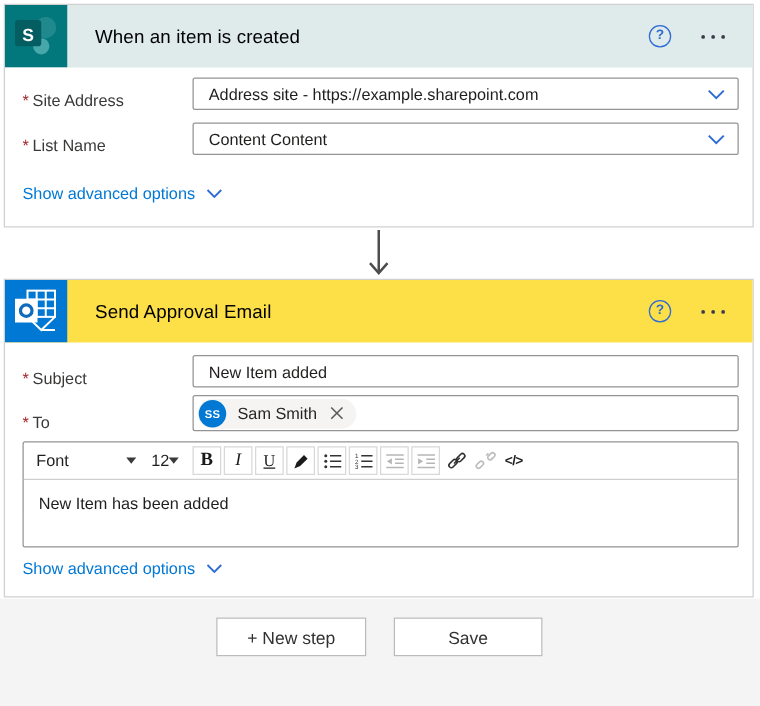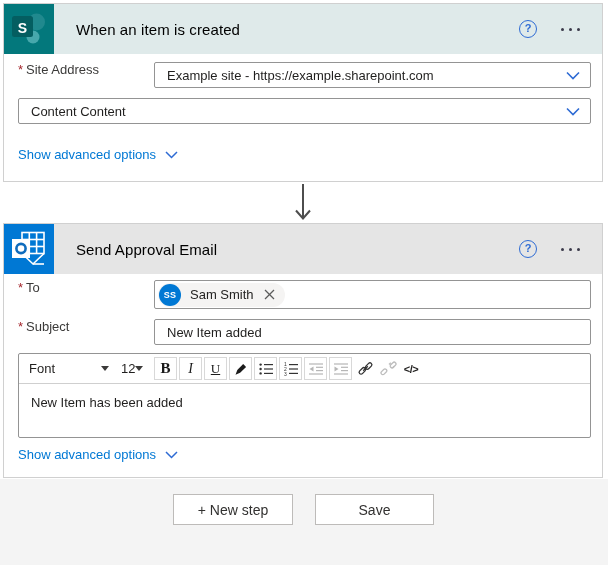--- a/index.html
+++ b/index.html
@@ -6,32 +6,32 @@
   html,body { width:608px; height:565px; background:#ffffff; font-family:"Liberation Sans","DejaVu Sans",sans-serif; }
   #canvas { position:relative; width:608px; height:565px; background:#ffffff; overflow:hidden; }
   .gray-band { position:absolute; left:0; top:479px; width:608px; height:86px; background:#f4f4f4; }
 
   .card { position:absolute; left:3px; width:600px; background:#ffffff; border:1px solid #d0d0d0; }
   #trigger-card { top:3px; height:179px; }
   #action-card { top:223px; height:255px; }
 
   .card-header { height:50px; display:flex; align-items:center; }
   .hdr-teal { background:#dfeaea; }
-  .hdr-blue { background:#e5e5e5; }
+  .hdr-blue { background:#fde047; }
   .connector-icon { width:50px; height:50px; flex:0 0 50px; }
   .card-title { margin-left:22px; font-size:15px; color:#29282
 7; letter-spacing:.1px; }
   .header-actions { margin-left:auto; display:flex; align-items:center; gap:24px; margin-right:22px; }
   .help-icon { width:18px; height:18px; border:1.4px solid #2e6bd4; border-radius:50%; color:#2e6bd4;
     font-size:11px; line-height:15px; text-align:center; font-weight:bold; cursor:pointer; }
   .more-icon { display:flex; gap:5px; cursor:pointer; padding:4px 0; }
   .more-icon i { width:3px; height:3px; background:#3b3a4a; border-radius:50%; display:block; }
 
   .card-body { position:relative; }
-  .field-row { display:flex; align-items:flex-start; padding:0 11px 0 14px; }
+  .field-row { display:flex; align-items:flex-end; padding:0 11px 0 14px; }
   .field-label { width:136px; flex:0 0 136px; font-size:13px; color:#3b3a39; }
   .req { color:#a4262c; margin-right:3px; }
   .dropdown, .text-field { flex:1; height:26px; border:1px solid #949494; border-radius:2px; background:#fff;
     display:flex; align-items:center; padding:0 10px 0 12px; font-size:13px; color:#201f1e; cursor:pointer; }
   .dropdown .chev { margin-left:auto; }
   .adv-link { margin:23px 0 0 14px; display:flex; align-items:center; gap:9px; color:#0078d4; font-size:13px; cursor:pointer; width:max-content; }
 
   .connector-arrow { position:absolute; left:294px; top:184px; }
 
   .to-field { flex:1; height:29px; border:1px solid #949494; border-radius:2px; background:#fff; display:flex; align-items:center; padding:0 6px 0 3px; }
@@ -88,27 +88,28 @@
             <i></i>
             <i></i>
             <i></i>
           </div>
       </div>
     </header>
     <div class="card-body">
       <div class="field-row" style="margin-top:8px;">
         <div class="field-label"><span class="req">*</span><span>Site Address</span></div>
         <div class="dropdown">
-          <span>Example site - https://example.sharepoint.com</span>
+          <span>Address site - https://example.sharepoint.com</span>
           <svg class="chev" width="14" height="9" viewBox="0 0 14 9">
               <polyline points="1,1.5 7,7.5 13,1.5" fill="none" stroke="#2e6bd4" stroke-width="1.6"></polyline>
             </svg>
         </div>
       </div>
       <div class="field-row" style="margin-top:10px;">
+        <div class="field-label"><span class="req">*</span><span>List Name</span></div>
         <div class="dropdown">
           <span>Content Content</span>
           <svg class="chev" width="14" height="9" viewBox="0 0 14 9">
               <polyline points="1,1.5 7,7.5 13,1.5" fill="none" stroke="#2e6bd4" stroke-width="1.6"></polyline>
             </svg>
         </div>
       </div>
       <div class="adv-link">
         <span>Show advanced options</span>
         <svg width="13" height="8" viewBox="0 0 13 8">
@@ -146,41 +147,41 @@
         <div class="help-icon">?</div>
         <div class="more-icon">
             <i></i>
             <i></i>
             <i></i>
           </div>
       </div>
     </header>
     <div class="card-body">
 
+      <div class="field-row row-subject">
+        <div class="field-label"><span class="req">*</span><span>Subject</span></div>
+        <div class="text-field">New Item added</div>
+      </div>
+
       <div class="field-row row-to">
         <div class="field-label"><span class="req">*</span><span>To</span></div>
         <div class="to-field">
           <div class="person-chip">
             <div class="avatar">SS</div>
             <span class="chip-name">Sam Smith</span>
             <span class="chip-x">
               <svg width="11" height="11" viewBox="0 0 11 11">
                   <line x1="1" y1="1" x2="10" y2="10" stroke="#5b5b5b" stroke-width="1.3"></line>
                   <line x1="10" y1="1" x2="1" y2="10" stroke="#5b5b5b" stroke-width="1.3"></line>
                 </svg>
             </span>
           </div>
         </div>
       </div>
 
-      <div class="field-row row-subject">
-        <div class="field-label"><span class="req">*</span><span>Subject</span></div>
-        <div class="text-field">New Item added</div>
-      </div>
-
       <div class="field-row row-body">
         <div class="editor">
           <div class="toolbar">
             <div class="font-dd">
               <span>Font</span>
               <span class="caret"></span>
             </div>
             <div class="size-dd">
               <span>12</span>
               <span class="caret"></span>

